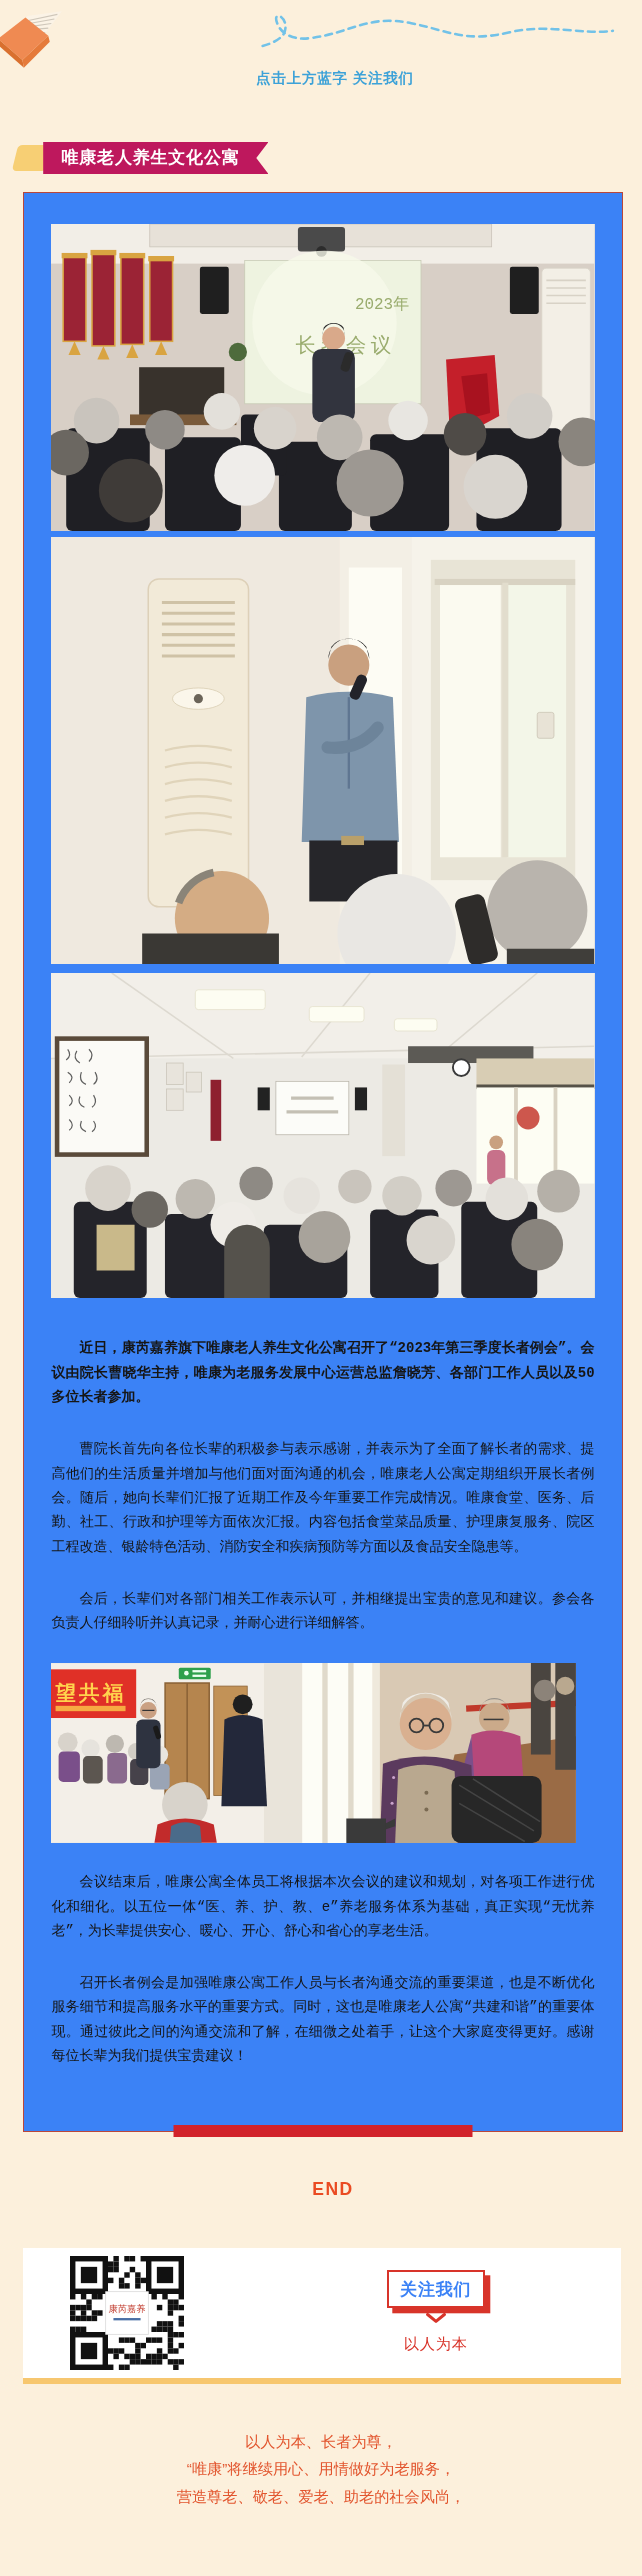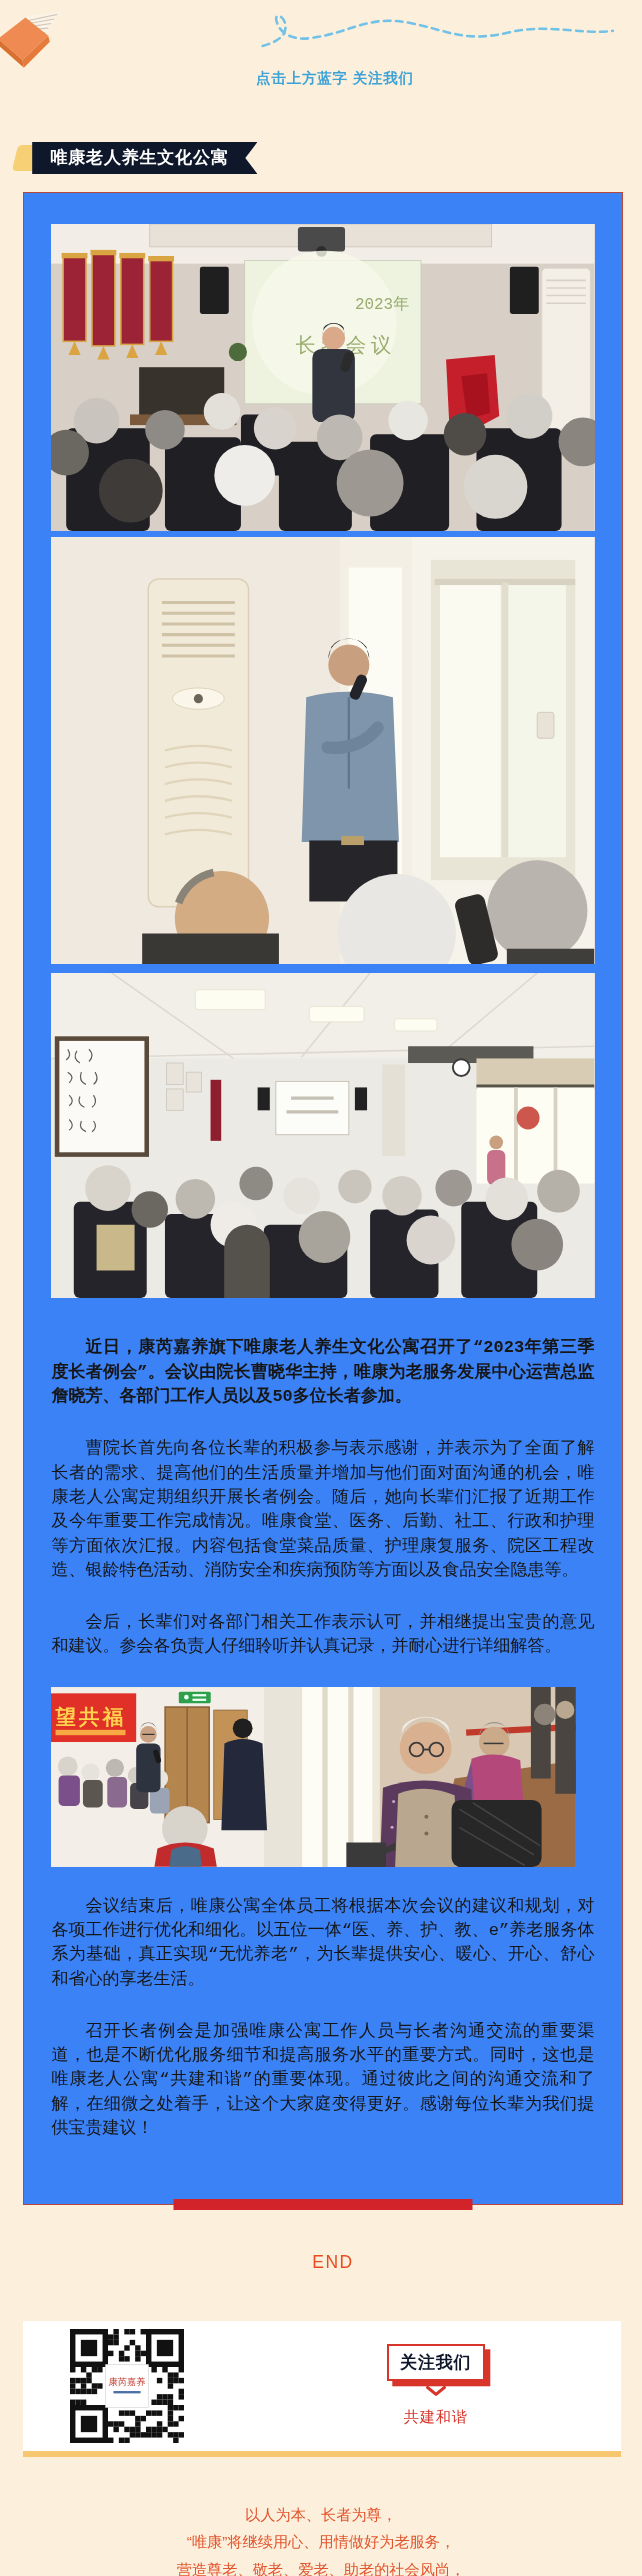--- a/index.html
+++ b/index.html
@@ -17,63 +17,63 @@
     position:absolute;top:69px;left:14px;width:100%;text-align:center;
     color:#3da2d8;font-weight:bold;font-size:14.5px;letter-spacing:0.8px;
   }
   
   .badge-wrap{position:relative;height:32px;margin:43px 0 18.3px 15.2px;width:fit-content;}
   .badge-tail{
     position:absolute;left:0;top:3px;width:34px;height:26px;
     background:#f7cf74;border-radius:4.6px;transform:skewX(-14deg);
   }
   .badge{
-    position:relative;margin-left:17px;background:#0f172a;color:#fff;
+    position:relative;margin-left:28px;background:#be185d;color:#fff;
     font-size:17px;font-weight:bold;line-height:32px;padding:0 29px 0 18.3px;
     clip-path:polygon(0 0,100% 0,calc(100% - 12.2px) 50%,100% 100%,0 100%);
     letter-spacing:0.8px;
   }
   
   .card{
     position:relative;margin:0 19px 0 23px;background:#3b82f6;
     border:0.8px solid #b9473a;padding:31px 27.4px 35px;font-family:Liberation Mono, monospace;
   }
   .card-tab{
     position:absolute;left:50%;transform:translateX(-50%);bottom:-6.1px;
     width:299px;height:11.4px;background:#d2232a;
   }
   .photo{display:block;width:100%;background:#ddd;}
   .ph1{height:307px;margin-bottom:6.1px;}
   .ph2{height:427px;margin-bottom:9.1px;}
   .ph3{height:325px;}
   .article-text{margin-top:38px;}
   .article-text p{
-    font-size:17px;line-height:24.4px;text-indent:2em;text-align:justify;
+    font-size:14px;line-height:24.4px;text-indent:2em;text-align:justify;
     margin:0 0 27.4px;color:#161616;
   }
   .article-text p.lead{font-weight:bold;}
   .photo-row{display:flex;margin:27.4px 0;}
   .ph4{width:251px;height:180px;}
   .ph5{width:274px;height:180px;}
   .photo-row svg{display:block;background:#ddd;}
   
   .end-marker{
-    margin-top:47px;text-align:center;color:#ea4b22;font-weight:normal;
+    margin-top:47px;text-align:center;color:#ea4b22;font-weight:bold;
     font-size:17.5px;letter-spacing:1.5px;height:20px;padding-left:24px;
   }
   
   .follow-panel{
     margin:49px 21.3px 0 23px;background:#fff;height:130px;
     border-bottom:6.9px solid #f7c76f;display:flex;align-items:center;
   }
   .qr-wrap{margin-left:47px;width:114px;height:114px;}
   .follow-col{margin-left:auto;margin-right:120px;text-align:center;width:130px;}
   .follow-btn{
     display:inline-block;position:relative;background:#fff;cursor:pointer;
-    border:2.3px solid #d8342a;color:#0f172a;font-size:17px;font-weight:bold;
+    border:2.3px solid #d8342a;color:#3b82f6;font-size:17px;font-weight:bold;
     padding:5.3px 11.4px;box-shadow:5.3px 5.3px 0 #d8342a;letter-spacing:0.8px;
   }
   .follow-arrow{display:block;margin:4.6px auto 0;width:20px;height:10.7px;}
   .more-link{display:inline-block;margin-top:10.7px;color:#d8342a;font-size:15.2px;cursor:pointer;letter-spacing:0.8px;}
   
   .footer{margin:44px 0 0;text-align:center;color:#e2552e;font-size:15.2px;line-height:27.4px;padding-bottom:38px;}
 </style>
 </head>
 <body>
 
@@ -552,21 +552,21 @@
     </g>
     <rect x="46" y="46" width="55" height="55" fill="#fff" stroke="#d8d8d8"></rect>
     <text x="73.5" y="72" font-size="12" fill="#c0392b" text-anchor="middle">康芮嘉养</text>
     <rect x="56" y="80" width="35" height="3" fill="#4a6fa5"></rect>
   </svg>
   <div class="follow-col">
     <span class="follow-btn">关注我们</span>
     <svg class="follow-arrow" viewBox="0 0 26 14">
       <path d="M2 2 L13 11 L24 2" fill="none" stroke="#d8342a" stroke-width="4" stroke-linecap="round" stroke-linejoin="round"></path>
     </svg>
-    <span class="more-link">共建和谐</span>
+    <span class="more-link">以人为本</span>
   </div>
 </div>
 
 <div class="footer">
   <div>以人为本、长者为尊，</div>
   <div>“唯康”将继续用心、用情做好为老服务，</div>
   <div>营造尊老、敬老、爱老、助老的社会风尚，</div>
 
 </div>
 

